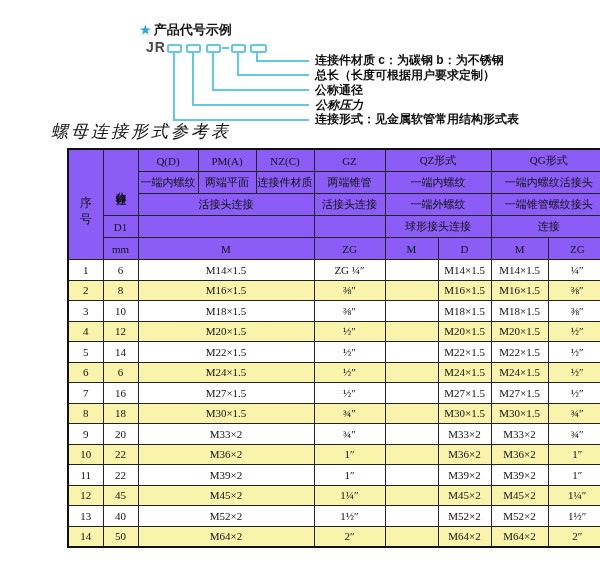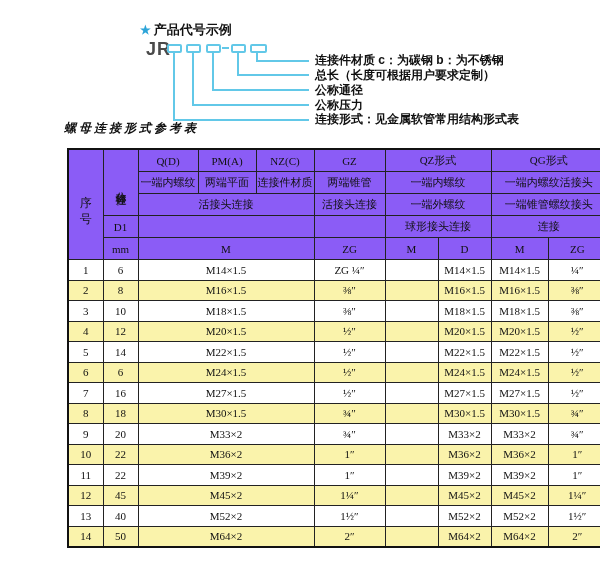--- a/index.html
+++ b/index.html
@@ -8,43 +8,43 @@
     font-family:"Liberation Serif", serif; color:#111; overflow:hidden;margin-left:28px;
   }
 
   
   .d-title {
     position:absolute; left:112px; top:21px; font-size:13px; font-weight:bold;
     font-family:"Liberation Sans", sans-serif; white-space:nowrap;
   }
   .star { color:#2da4d8; margin-right:3px; font-size:12px; }
   .jr {
-    position:absolute; left:118px; top:39px; font-size:18px; font-weight:bold;
+    position:absolute; left:118px; top:39px; font-size:14px; font-weight:bold;
     color:#4a4a4a; font-family:"Liberation Sans", sans-serif; letter-spacing:1px;
   }
   .code-box {
     position:absolute; top:44px; width:15px; height:9px; box-sizing:border-box;
     border:2px solid #62c8e8; border-radius:2px; background:#fff;
   }
   .dash { position:absolute; left:194px; top:47px; width:7px; height:2px; background:#62c8e8; }
   .conn { position:absolute; border-left:2px solid #62c8e8; border-bottom:2px solid #62c8e8; }
   .c1 { left:145px; top:52px; width:134px; height:67px; }
   .c2 { left:164px; top:52px; width:115px; height:52px; }
   .c3 { left:184px; top:52px; width:95px;  height:37px; }
   .c4 { left:209px; top:52px; width:70px;  height:22px; }
   .c5 { left:228px; top:52px; width:51px;  height:8px;  }
   .d-label {
     position:absolute; left:287px; font-size:12px; font-weight:bold;
     font-family:"Liberation Sans", sans-serif; white-space:nowrap;
   }
-  .l1 { top:52px; } .l2 { top:67px; } .l3 { top:82px; } .l4 { top:97px; } .l5 { top:111px; }
+  .l1 { top:52px; } .l2 { top:67px; } .l3 { top:82px; } .l4 { top:97px;font-style:italic; } .l5 { top:111px; }
 
   
   .page-title {
-    position:absolute; left:36px; top:120px; font-size:12px; font-weight:bold;
+    position:absolute; left:23px; top:120px; font-size:17px; font-weight:normal;
     font-style:italic; font-family:"DejaVu Serif", serif; letter-spacing:3px;
   }
 
   
   table.ref {
     position:absolute; left:39px; top:148px; width:539px;
     border-collapse:collapse; table-layout:fixed;
     border:2px solid #111;
   }
   table.ref th, table.ref td {

